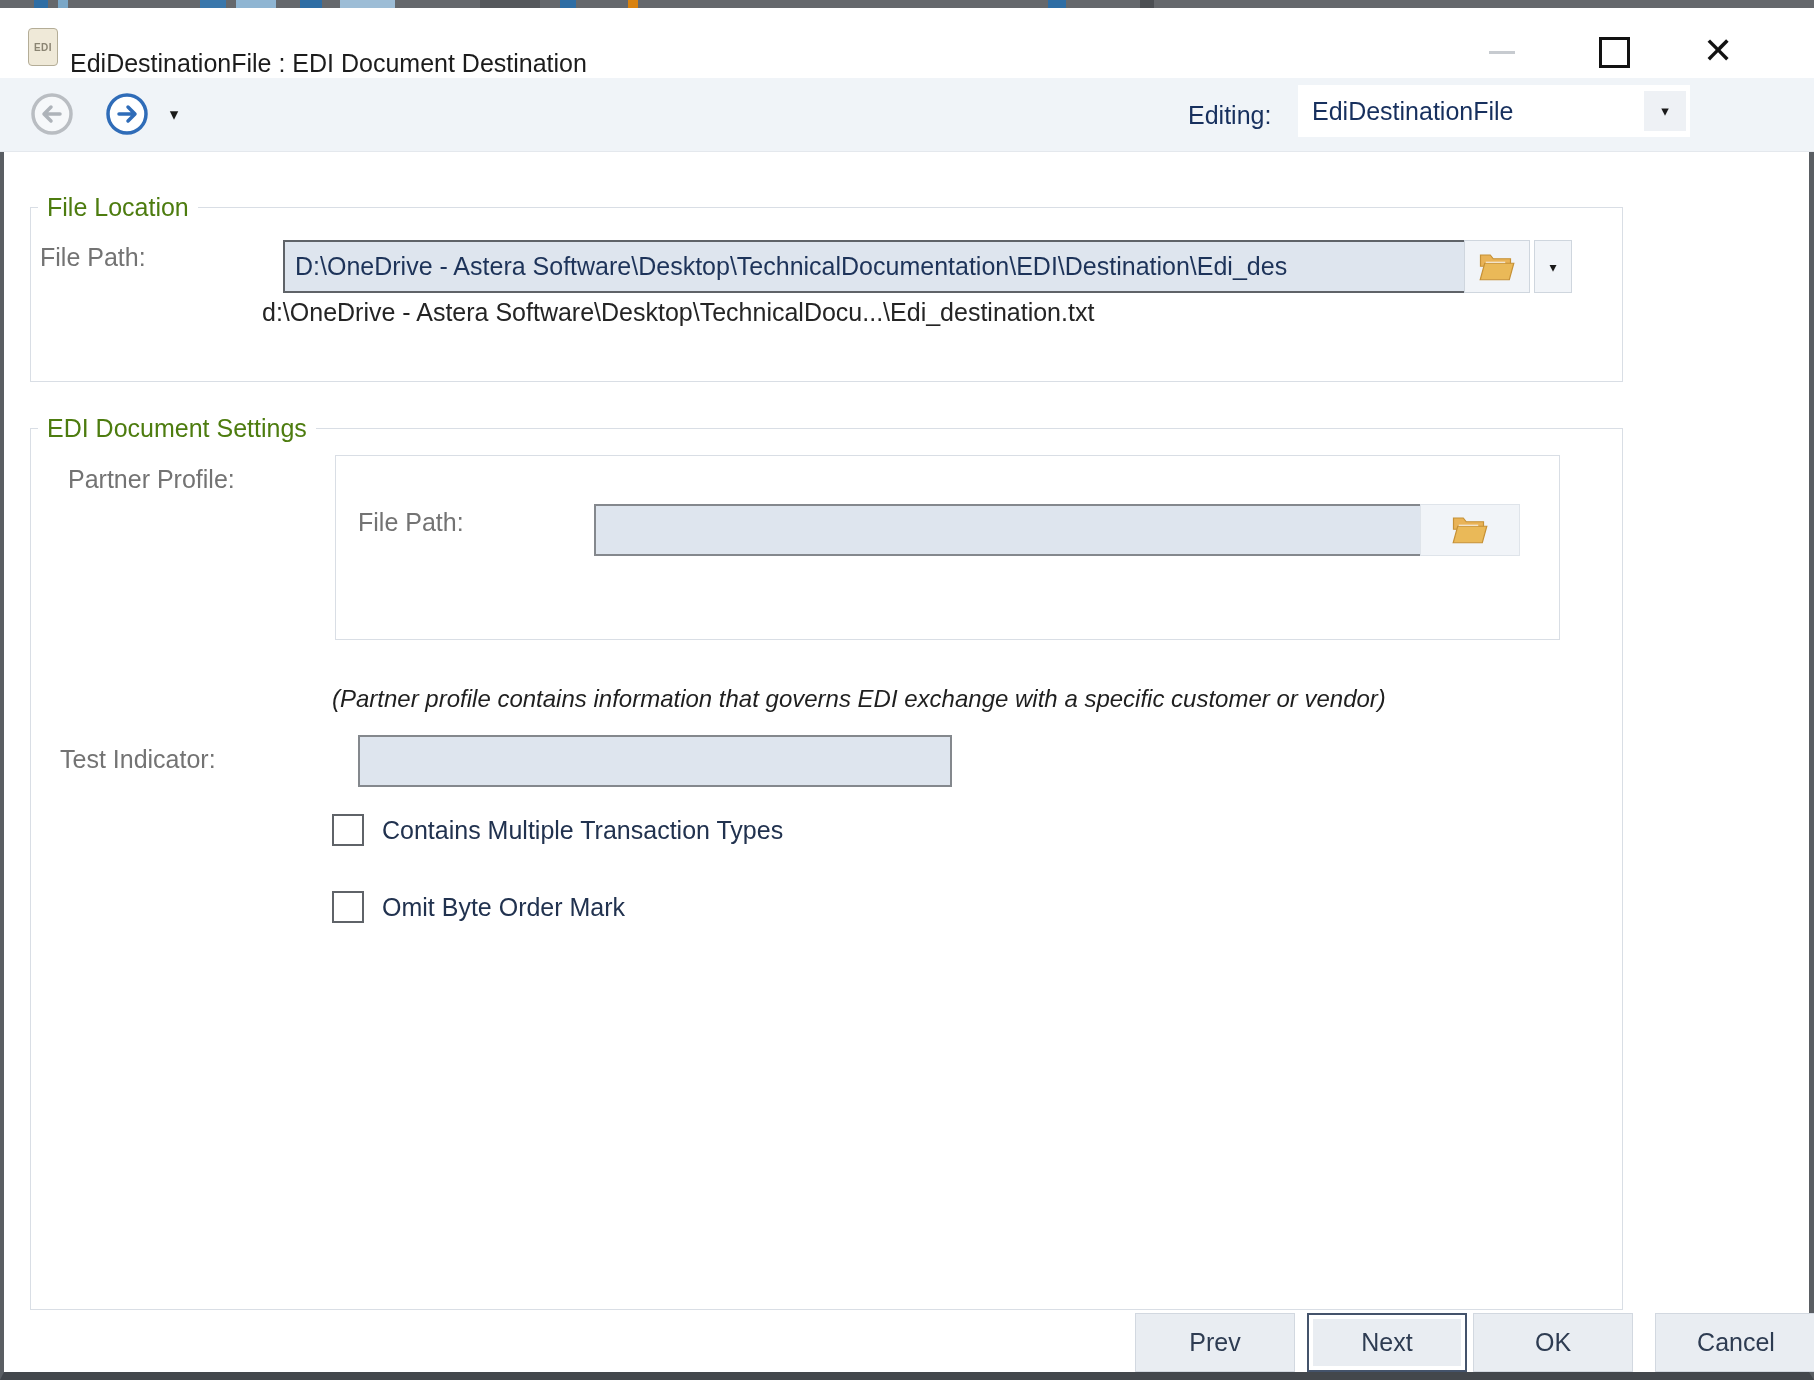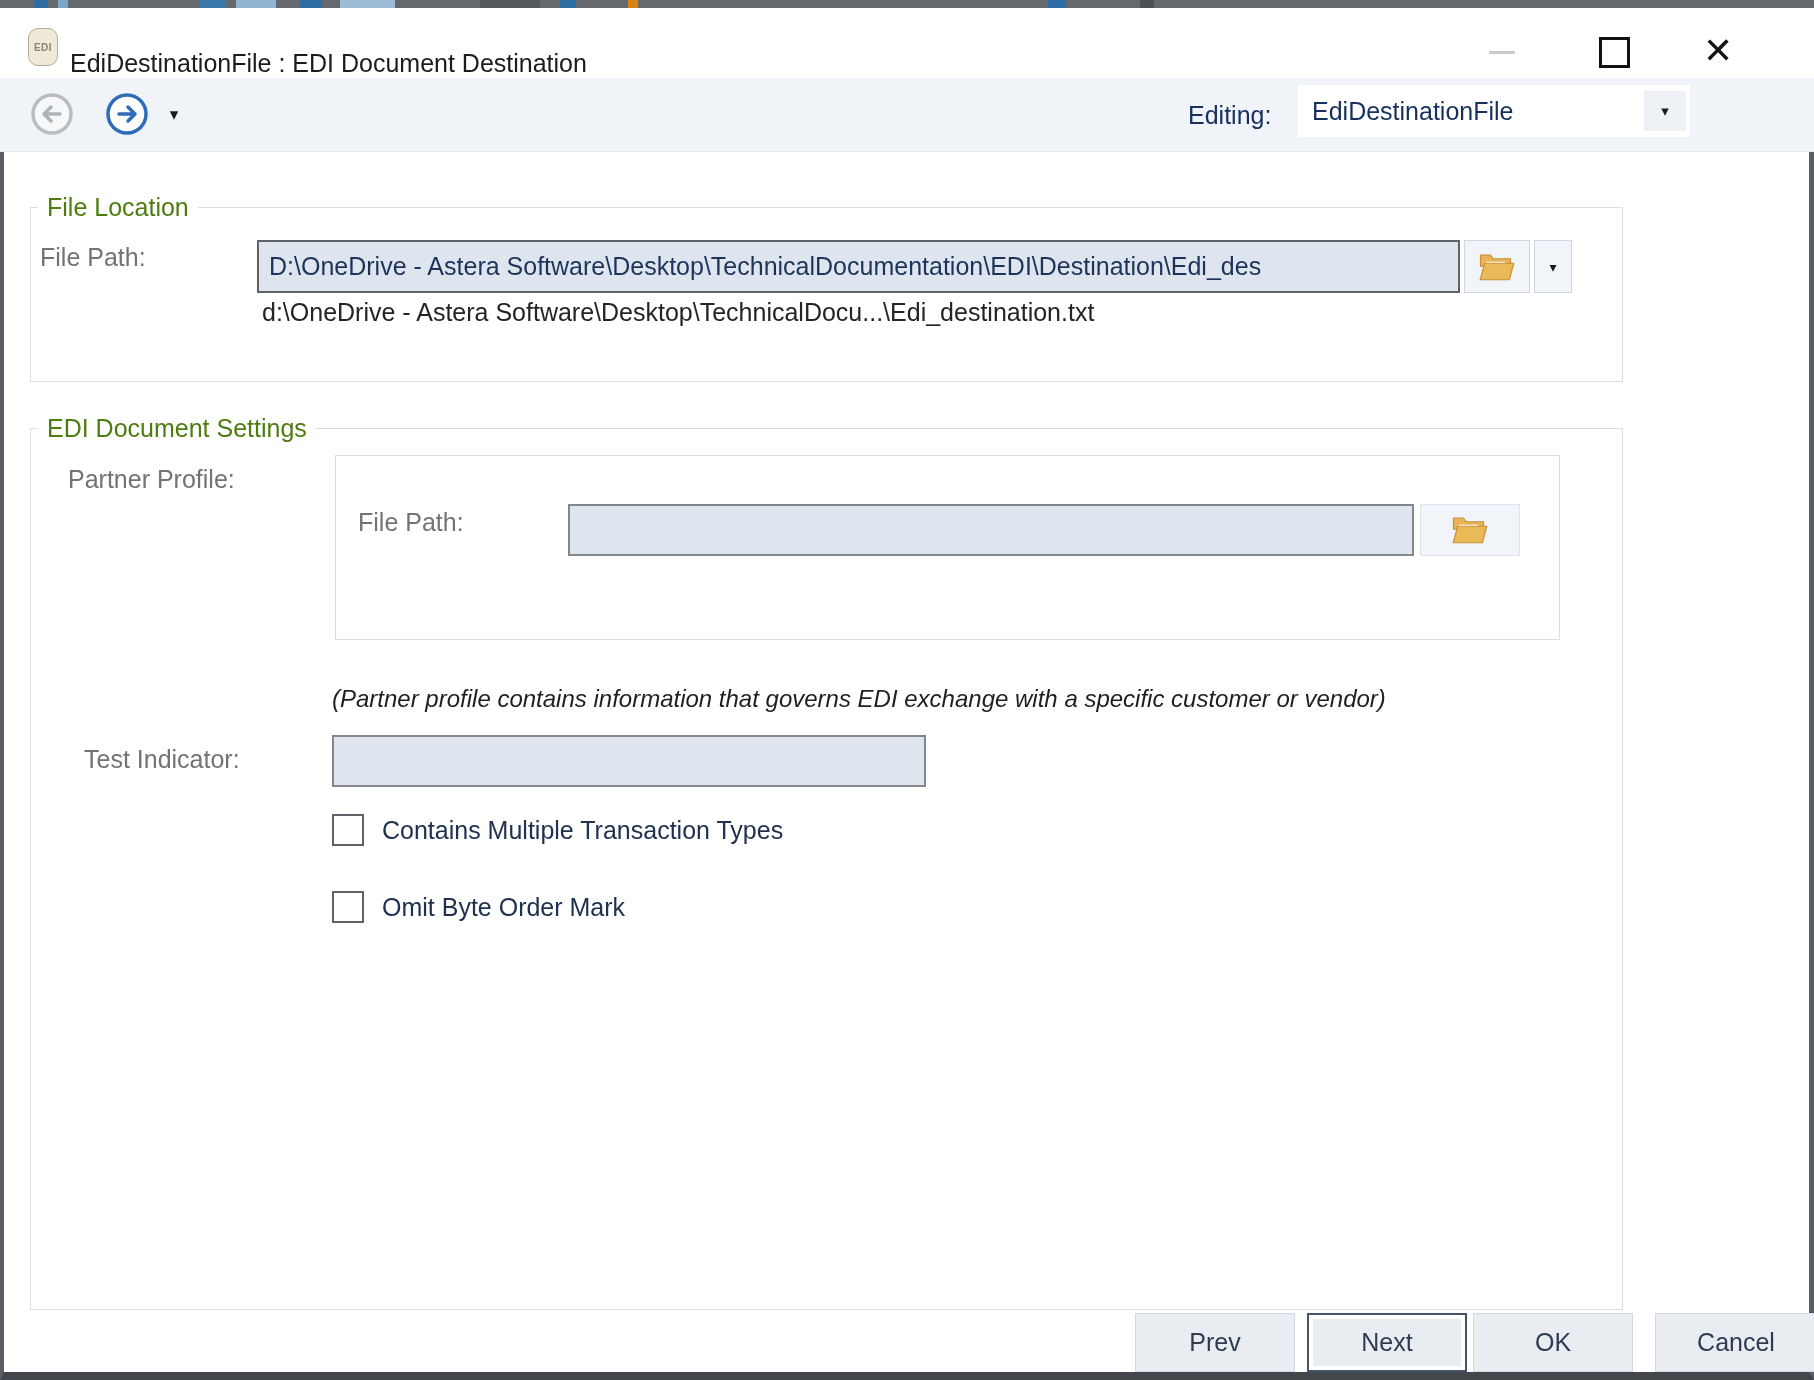--- a/index.html
+++ b/index.html
@@ -14,21 +14,21 @@
   .remnant span{position:absolute;top:0;height:8px;display:block;}
 
   
   .win-frame{left:0;top:8px;width:1814px;height:1372px;background:#fff;
     border-left:4px solid #5a5e63;border-right:5px solid #5a5e63;border-bottom:8px solid #43474c;
     border-top:1px solid #9aa0a6;}
 
   
   .titlebar{left:0;top:8px;width:1814px;height:70px;background:#fff;}
   .app-icon{left:28px;top:20px;width:30px;height:38px;background:#efe9d8;
-    border:1px solid #b4ad97;border-radius:10px;display:flex;align-items:center;justify-content:center;}
+    border:1px solid #b4ad97;border-radius:4px;display:flex;align-items:center;justify-content:center;}
   .app-icon i{font-style:normal;font-size:10px;font-weight:bold;color:#8a8472;letter-spacing:0.5px;}
   .title-text{left:70px;top:20px;height:70px;line-height:70px;font-size:25px;color:#1c1c1c;white-space:nowrap;}
   .ctl-min{left:1480px;top:24px;width:44px;height:40px;display:flex;align-items:center;justify-content:center;}
   .ctl-min b{display:block;width:26px;height:3px;background:#c7cbd0;}
   .ctl-max{left:1592px;top:24px;width:44px;height:40px;display:flex;align-items:center;justify-content:center;}
   .ctl-max b{display:block;width:25px;height:25px;border:3px solid #121212;}
   .ctl-close{left:1692px;top:16px;width:52px;height:54px;display:flex;align-items:center;justify-content:center;
     font-size:36px;font-weight:300;color:#121212;}
 
   
@@ -47,34 +47,34 @@
   .groupbox{border:1px solid #d9dee5;background:#fff;}
   .gb-file-location{left:30px;top:207px;width:1593px;height:175px;}
   .gb-edi-settings{left:30px;top:428px;width:1593px;height:882px;}
   .group-label{background:#fff;padding:0 9px;font-size:25px;color:#4d7c0f;height:30px;line-height:30px;}
   .gl-file-location{left:38px;top:192px;}
   .gl-edi-settings{left:38px;top:413px;}
 
   .field-label{font-size:25px;color:#737373;white-space:nowrap;}
   .lbl-filepath{left:40px;top:243px;}
   .txt-input{background:#dee5ee;font-size:25px;color:#1d3359;padding:16px 10px;font-family:"Liberation Sans",sans-serif;
-    white-space:nowrap;overflow:hidden;}
+    white-space:nowrap;overflow:hidden;margin-left:26px;}
   .inp-main{left:257px;top:240px;width:1203px;height:53px;border:2px solid #5f6368;}
   .icon-btn{background:#f1f4f8;border:1px solid #cfd6de;display:flex;align-items:center;justify-content:center;}
   .btn-browse-main{left:1464px;top:240px;width:66px;height:53px;}
   .btn-browse-caret{left:1534px;top:240px;width:38px;height:53px;font-size:14px;color:#1a1a1a;}
   .resolved-path{left:262px;top:298px;font-size:25px;color:#242424;white-space:nowrap;}
 
   .lbl-partner{left:68px;top:465px;}
   .inner-box{left:335px;top:455px;width:1225px;height:185px;border:1px solid #d9dee5;background:#fff;}
   .lbl-inner-filepath{left:358px;top:508px;}
   .inp-partner{left:568px;top:504px;width:846px;height:52px;border:2px solid #84888d;}
   .btn-browse-partner{left:1420px;top:504px;width:100px;height:52px;border-color:#dfe4ea;}
   .partner-note{left:332px;top:685px;font-size:24px;font-style:italic;color:#1f1f1f;white-space:nowrap;}
-  .lbl-test{left:84px;top:745px;}
+  .lbl-test{left:60px;top:745px;}
   .inp-test{left:332px;top:735px;width:594px;height:52px;border:2px solid #84888d;}
 
   .cb-row{display:flex;align-items:center;gap:18px;}
   .cb-row-1{left:332px;top:814px;}
   .cb-row-2{left:332px;top:891px;}
   .cb-box{width:28px;height:28px;border:2px solid #5f6368;background:#fff;flex:0 0 auto;}
   .cb-label{font-size:25px;color:#21324f;white-space:nowrap;}
 
   
   .btn{top:1313px;height:59px;background:#e9edf2;border:1px solid #d2d8e0;display:flex;align-items:center;

